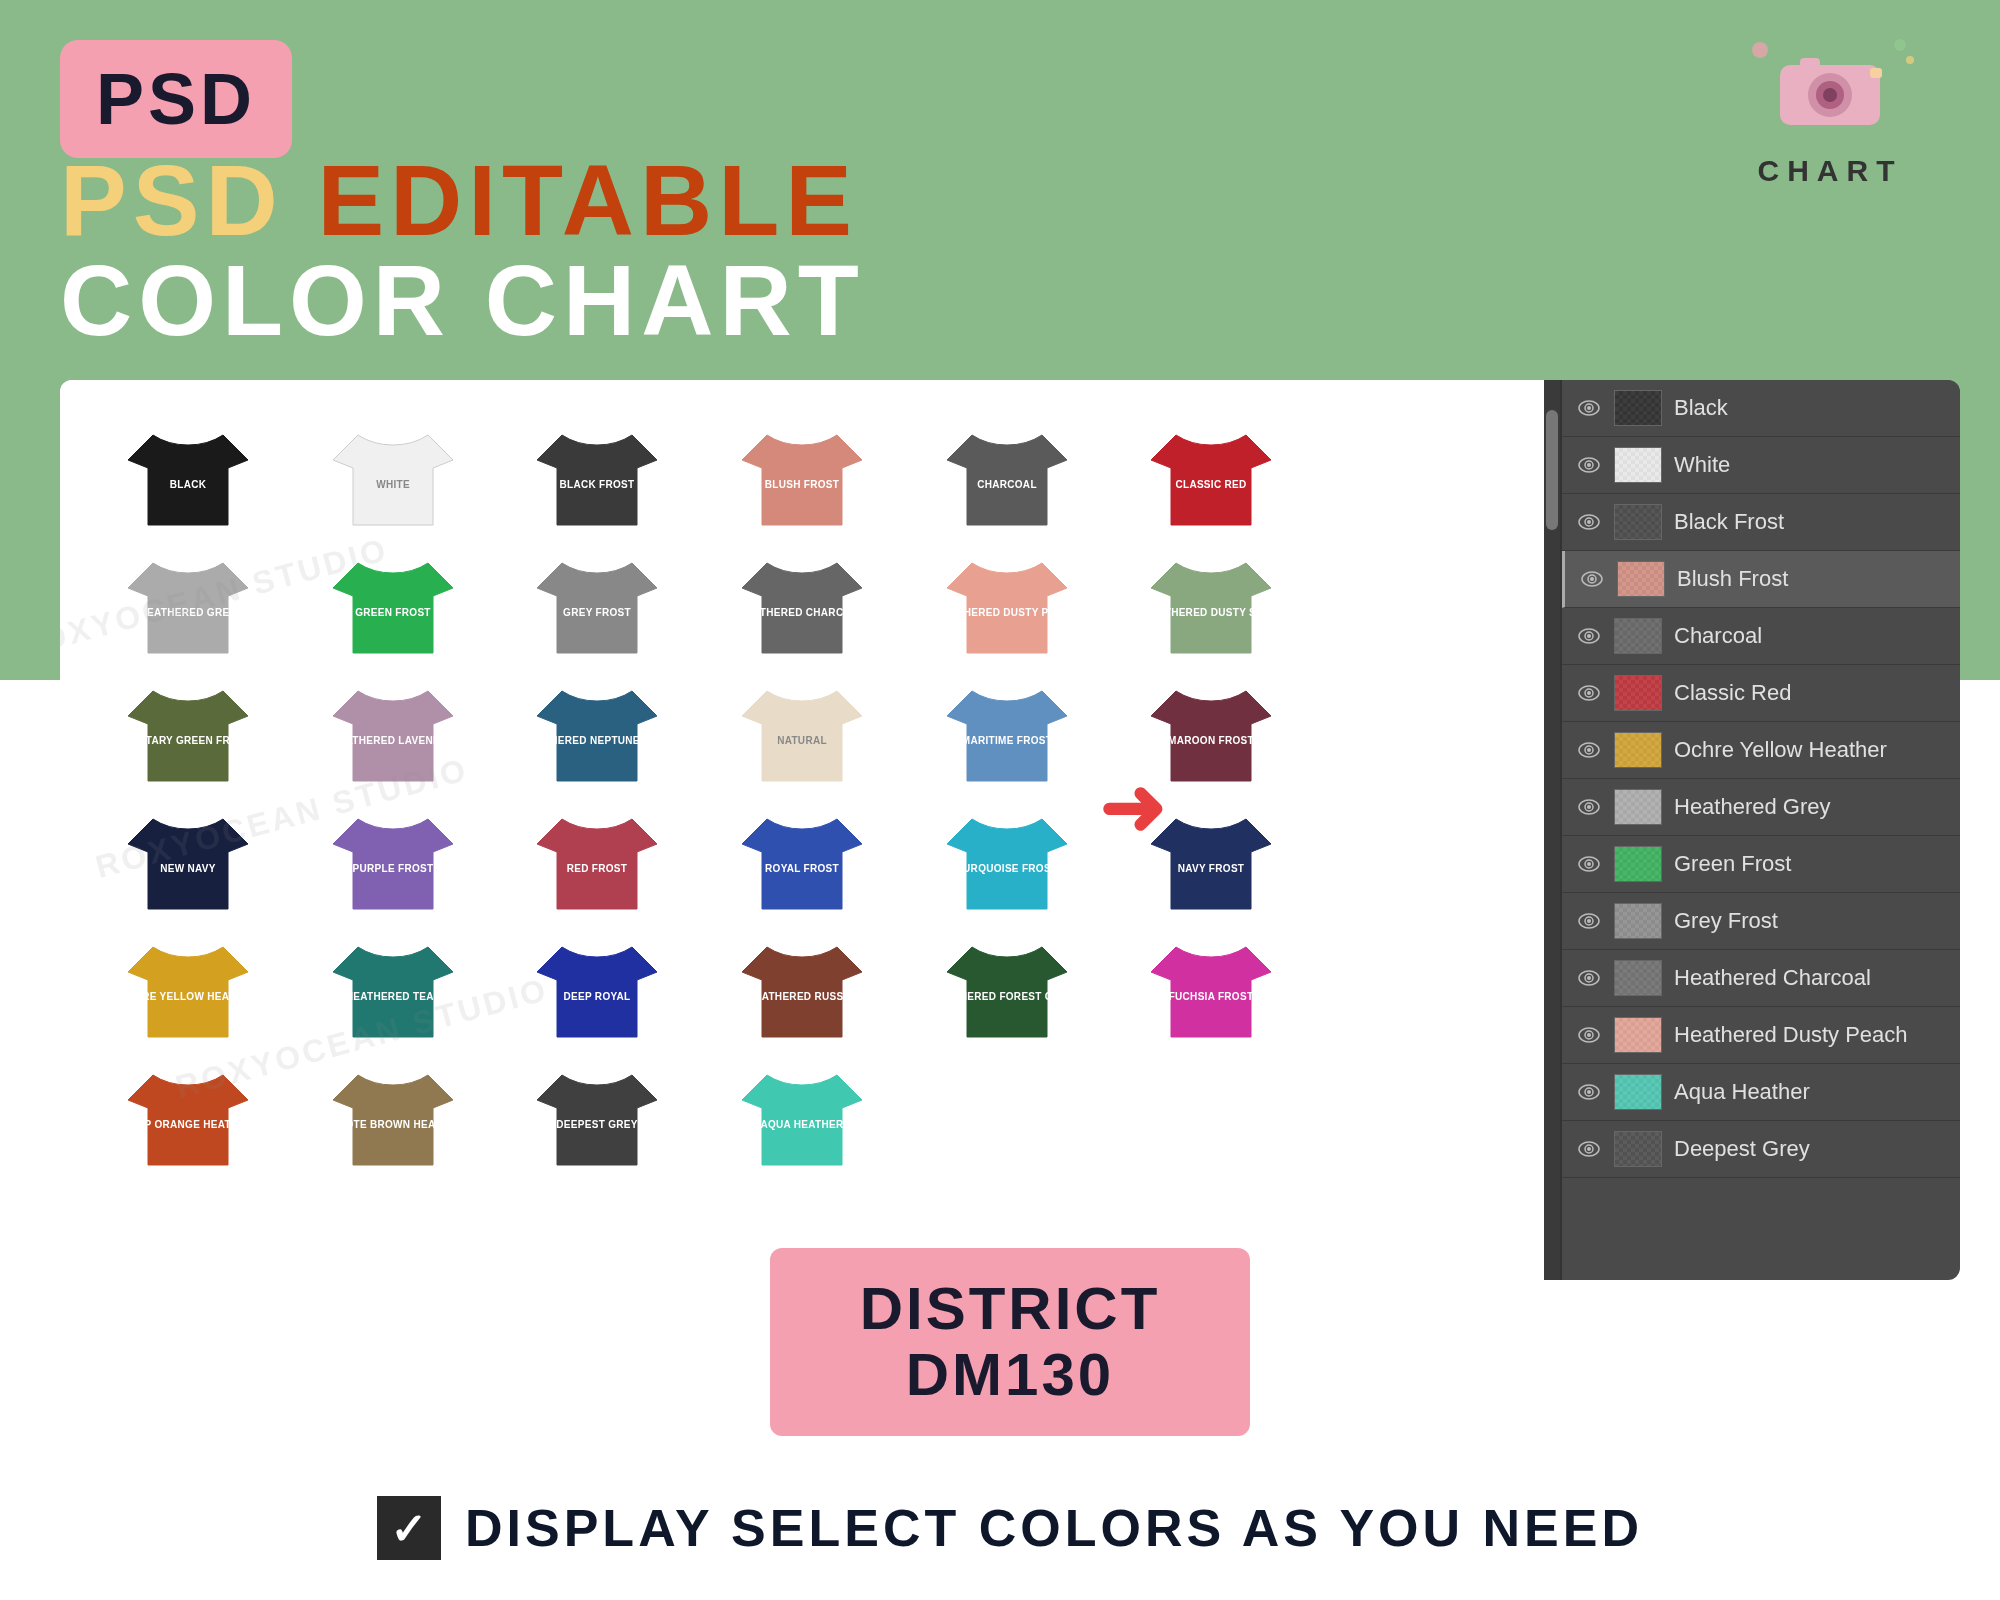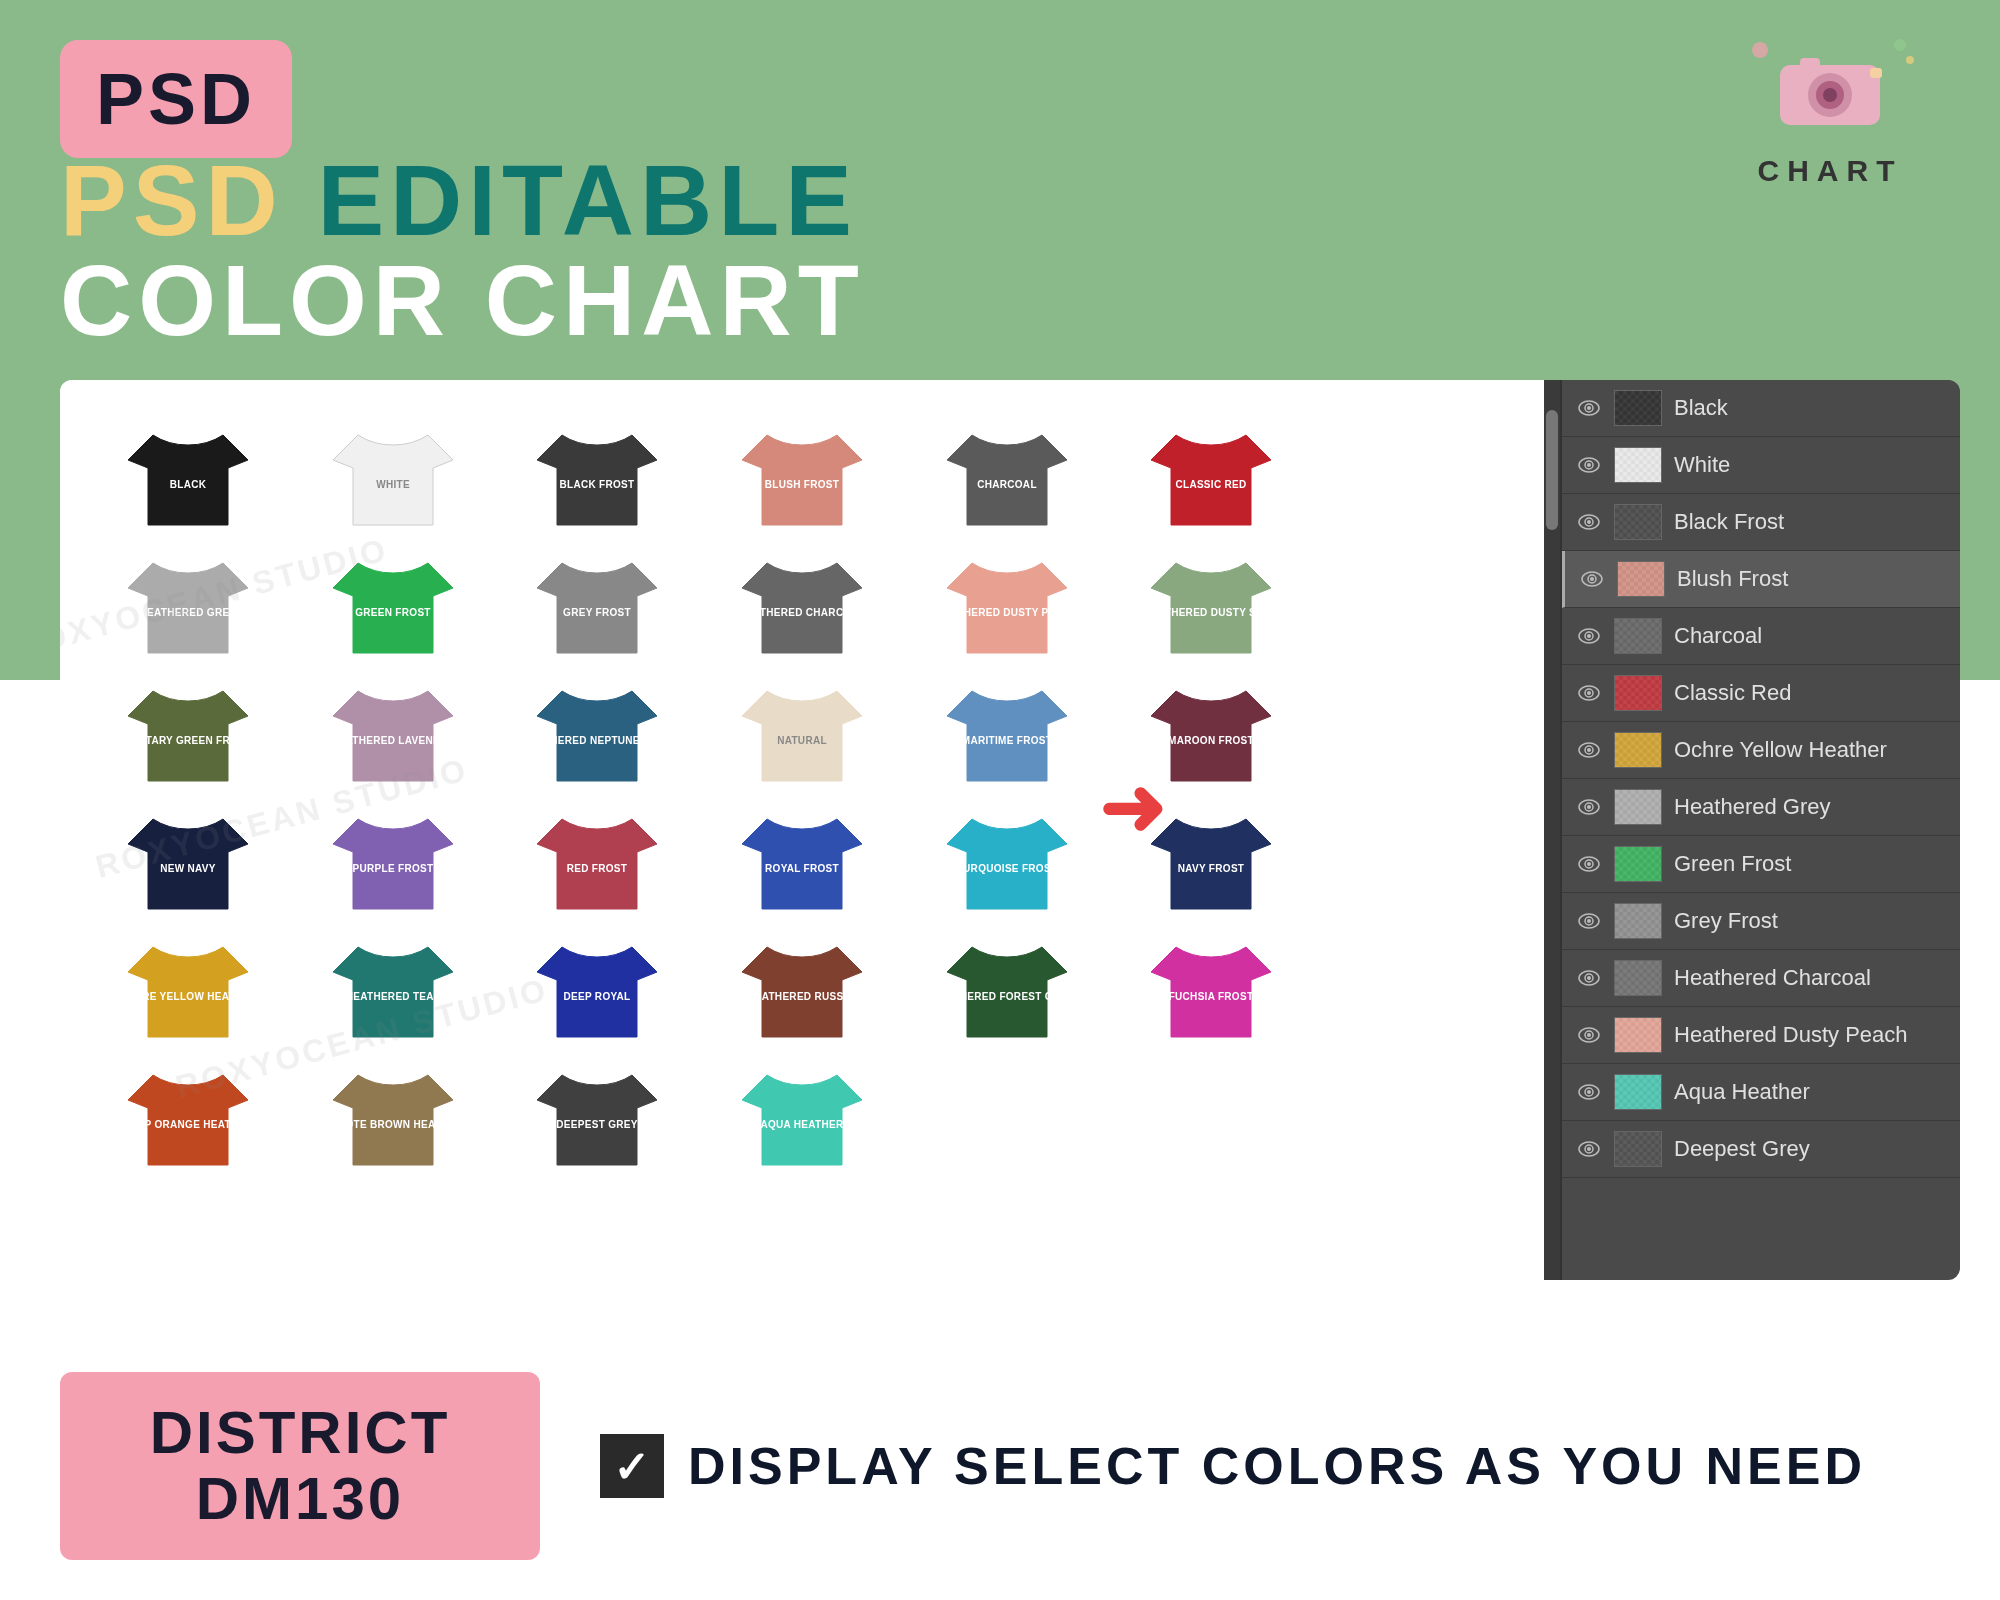--- a/index.html
+++ b/index.html
@@ -53,21 +53,21 @@
     .header-line1 {
       font-size: 100px;
       font-weight: 900;
       letter-spacing: 6px;
       line-height: 1.0;
     }
     .header-line1 .psd-word {
       color: #f5d07a;
     }
     .header-line1 .rest {
-      color: #0f766e;
+      color: #c2410c;
       margin-top: 40px;
     }
     .header-line2 {
       font-size: 100px;
       font-weight: 900;
       color: #ffffff;
       letter-spacing: 6px;
       line-height: 1.0;
     }
 
@@ -215,20 +215,21 @@
     
     .bottom-section {
       position: absolute;
       bottom: 40px;
       left: 60px;
       width: 1900px;
       display: flex;
       align-items: center;
       gap: 60px;
       z-index: 10;
+      flex-direction: column;
     }
 
     .district-badge {
       background: #f5a0b0;
       border-radius: 12px;
       padding: 28px 60px;
       text-align: center;
       min-width: 480px;
     }
 

